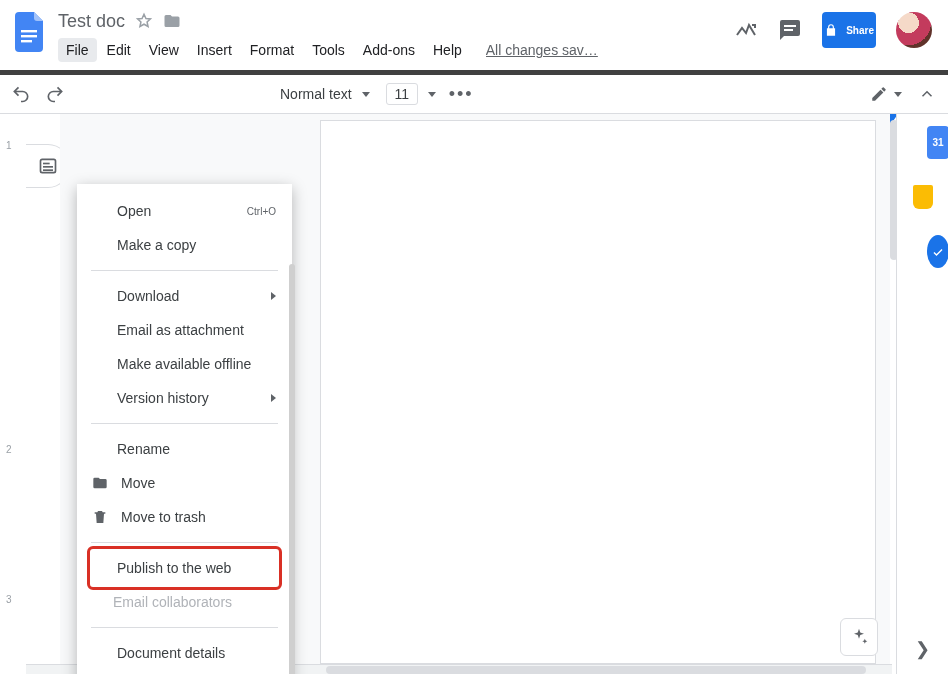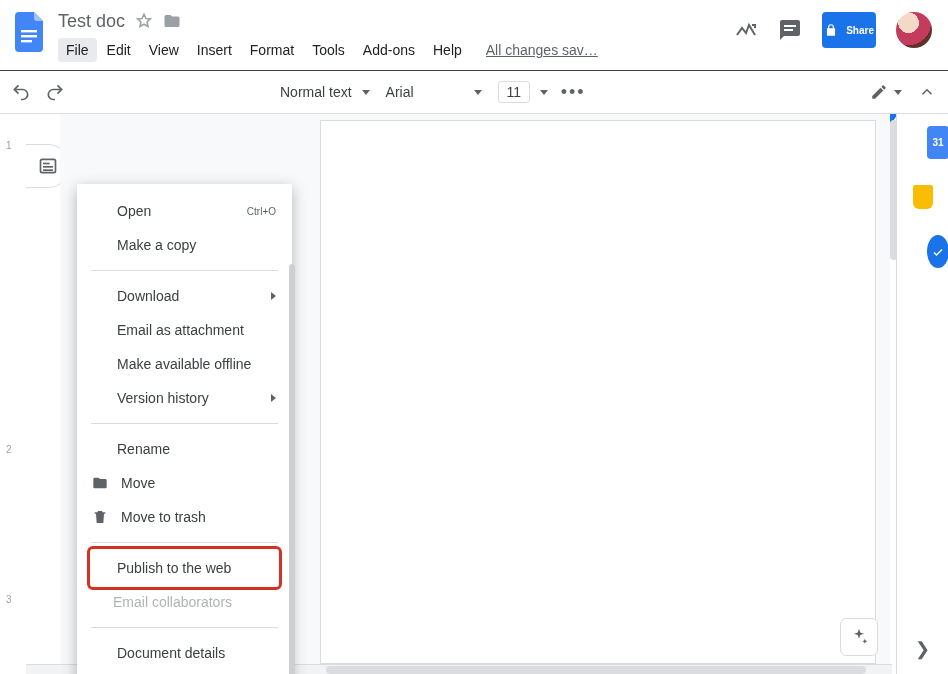--- a/index.html
+++ b/index.html
@@ -16,21 +16,21 @@
   .menuitem { padding:4px 8px; border-radius:4px; cursor:default; }
   .menuitem.active { background:#e8eaed; }
   .changes-link { margin-left:14px; color:#5f6368; text-decoration:underline; font-size:14px; white-space:nowrap; overflow:hidden; text-overflow:ellipsis; max-width:120px; }
 
   .title-right { display:flex; align-items:center; gap:20px; padding-top:6px; padding-right:6px; }
   .top-icon    { width:24px; height:24px; color:#5f6368; display:flex; align-items:center; justify-content:center; }
   .share-btn   { background:#1a73e8; color:#fff; border:none; border-radius:4px; height:36px; padding:0 2px; font-weight:bold; font-size:10px; display:flex; align-items:center; gap:8px; }
   .avatar      { width:36px; height:36px; border-radius:50%; background:radial-gradient(circle at 35% 30%, #f5d9c8 0 30%, #c33b5d 30% 65%, #60322a 65% 100%); }
 
   
-  .toolbar-wrap { border-top:1px solid #404040; border-bottom:1px solid #dadce0; height:44px; display:flex; align-items:center; padding:0 4px 0 4px; position:relative; }
+  .toolbar-wrap { border-top:5px solid #404040; border-bottom:1px solid #dadce0; height:44px; display:flex; align-items:center; padding:0 4px 0 4px; position:relative; }
   .tool-btn { width:34px; height:34px; display:flex; align-items:center; justify-content:center; color:#5f6368; border-radius:4px; }
   .combo { display:flex; align-items:center; gap:10px; height:30px; padding:0 8px; color:#3c4043; }
   .drop-tri { width:0; height:0; border-left:4px solid transparent; border-right:4px solid transparent; border-top:5px solid #5f6368; }
   .tool-sep { flex:1; }
   .font-size-box { border:1px solid #dadce0; border-radius:3px; padding:2px 8px; min-width:26px; text-align:center; font-size:14px; color:#3c4043; }
   .more-dots span { font-size:18px; letter-spacing:2px; color:#5f6368; }
 
   
   .ruler-area { height:18px; position:relative; }
   .h-ruler { position:absolute; left:320px; right:60px; top:0; height:18px; font-size:10px; color:#9aa0a6; }
@@ -156,24 +156,20 @@
       </svg>
   </div>
 
   <div style="width:200px"></div>
 
   <div class="combo">
     <span style="min-width:46px; text-align:right;">Normal text</span>
     <span class="drop-tri"></span>
   </div>
 
-  <div class="combo">
-    <span style="min-width:78px;">Arial</span>
-    <span class="drop-tri"></span>
-  </div>
 
   <div class="combo">
     <span class="font-size-box">11</span>
     <span class="drop-tri"></span>
   </div>
 
   <div class="tool-btn more-dots">
       <span>•••</span>
     </div>
 

